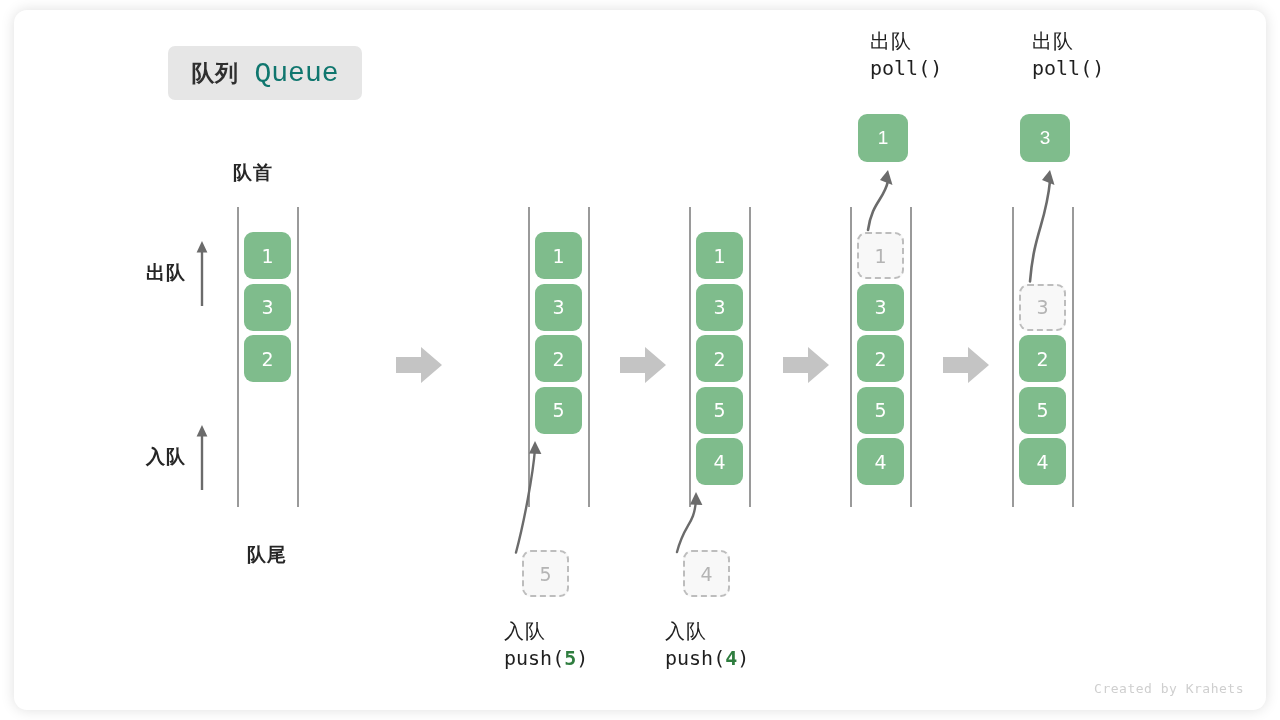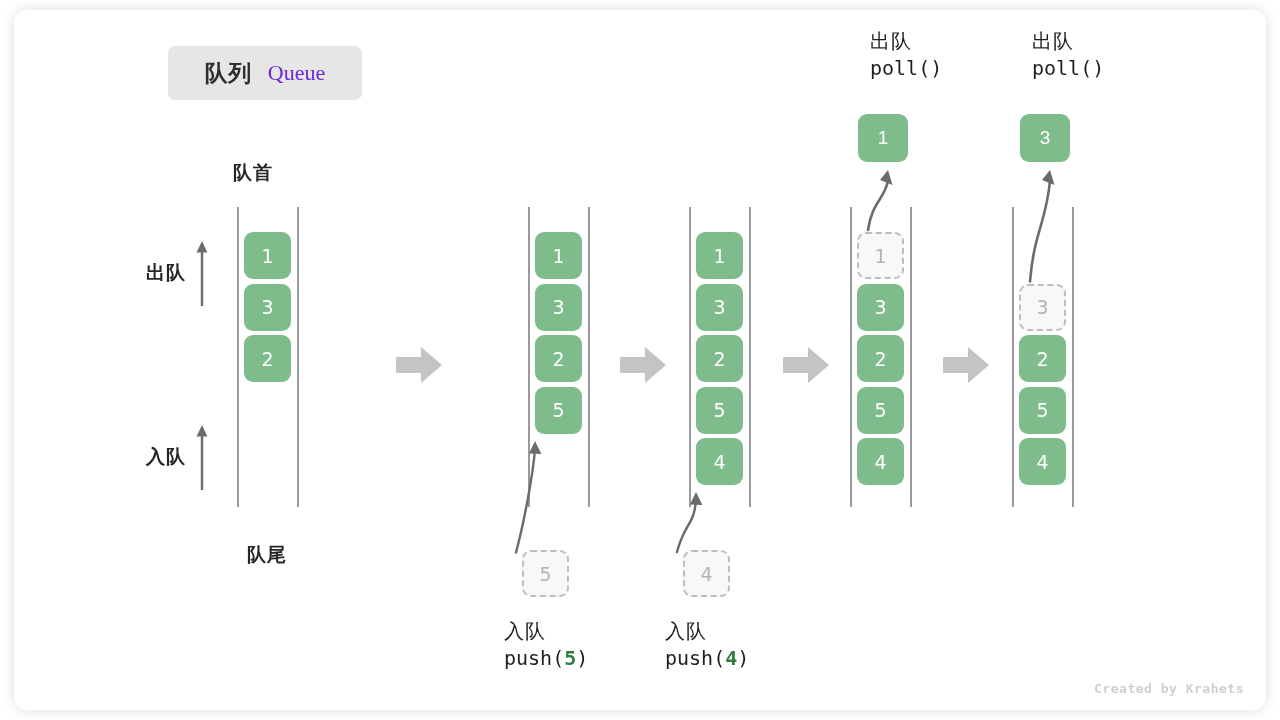--- a/index.html
+++ b/index.html
@@ -32,22 +32,22 @@
     background: #e6e6e6;
     border-radius: 7px;
     display: flex; align-items: center; justify-content: center;
     gap: 16px;
   }
   .title-cn {
     font-size: 23px; font-weight: bold; color: #2f2f2f;
     letter-spacing: 0.5px;
   }
   .title-en {
-    font-family: Liberation Serif, serif;
-    font-size: 22px; color: #6d28d9;
+    font-family: Liberation Mono, monospace;
+    font-size: 28px; color: #0f766e;
   }
 
   
   .end-label {
     position: absolute;
     font-size: 19px; font-weight: bold; color: #262626;
     letter-spacing: 1px;
     text-align: center;
     width: 90px;
   }
@@ -132,21 +132,20 @@
   .step-arrow { position: absolute; }
 
   
   .watermark {
     position: absolute;
     right: 36px; bottom: 24px;
     font-family: "DejaVu Sans Mono", "Liberation Mono", monospace;
     font-size: 13px;
     color: #cfcfcf;
     letter-spacing: 0.5px;
-    font-weight: bold;
   }
   svg { overflow: visible; }
 </style>
 </head>
 <body>
 
 <div id="stage">
   <div class="card"></div>
 
   <div class="title-badge">

